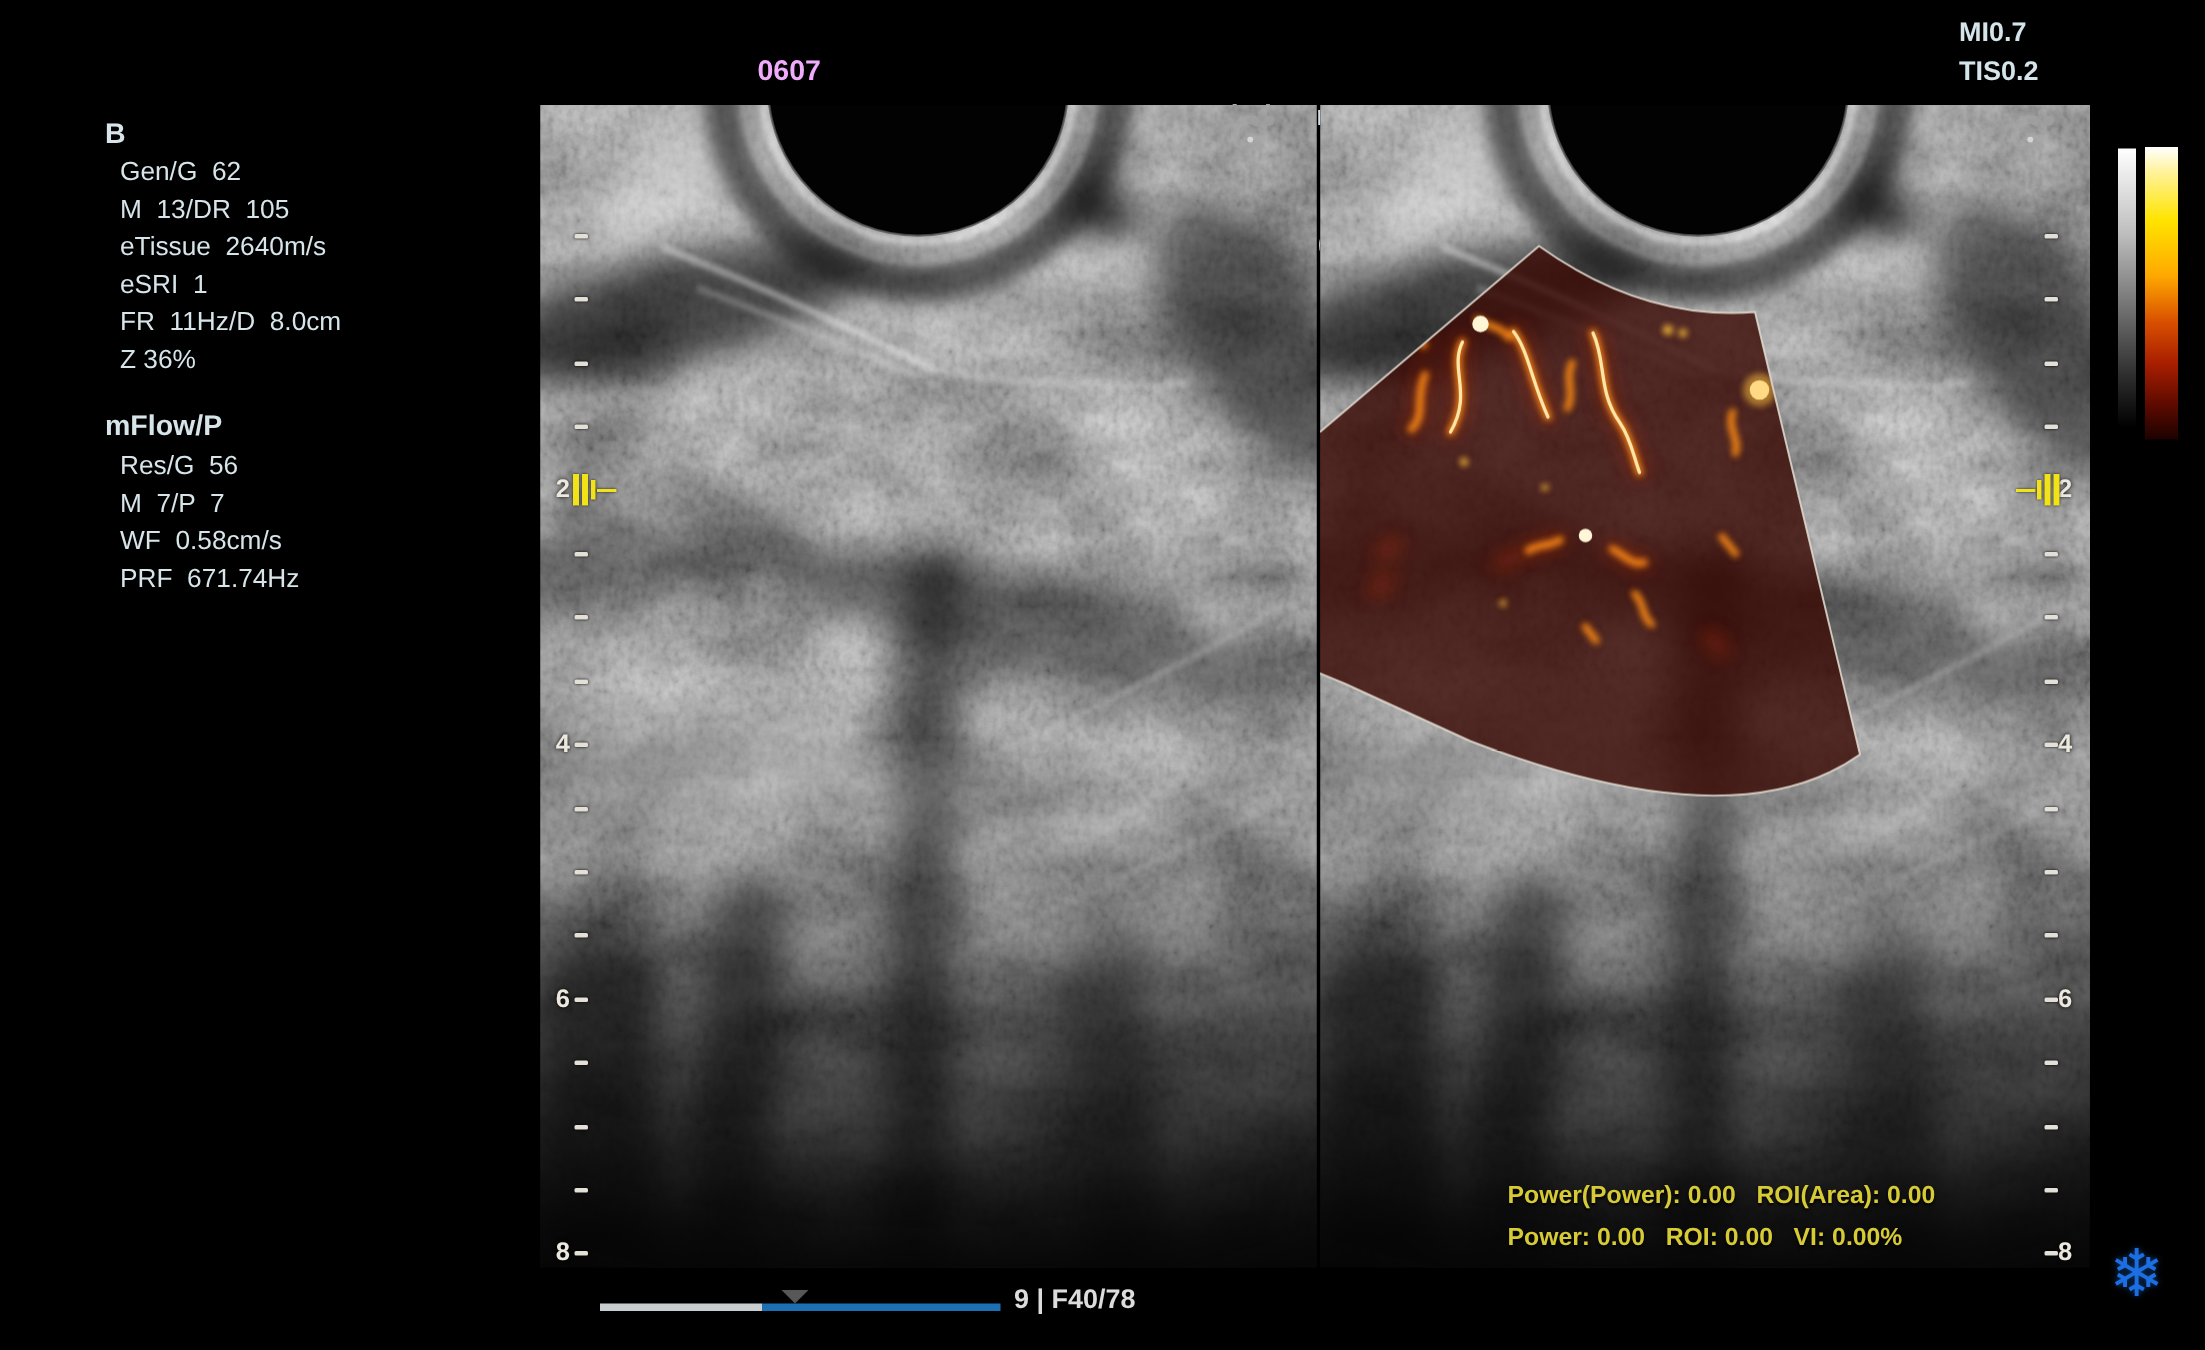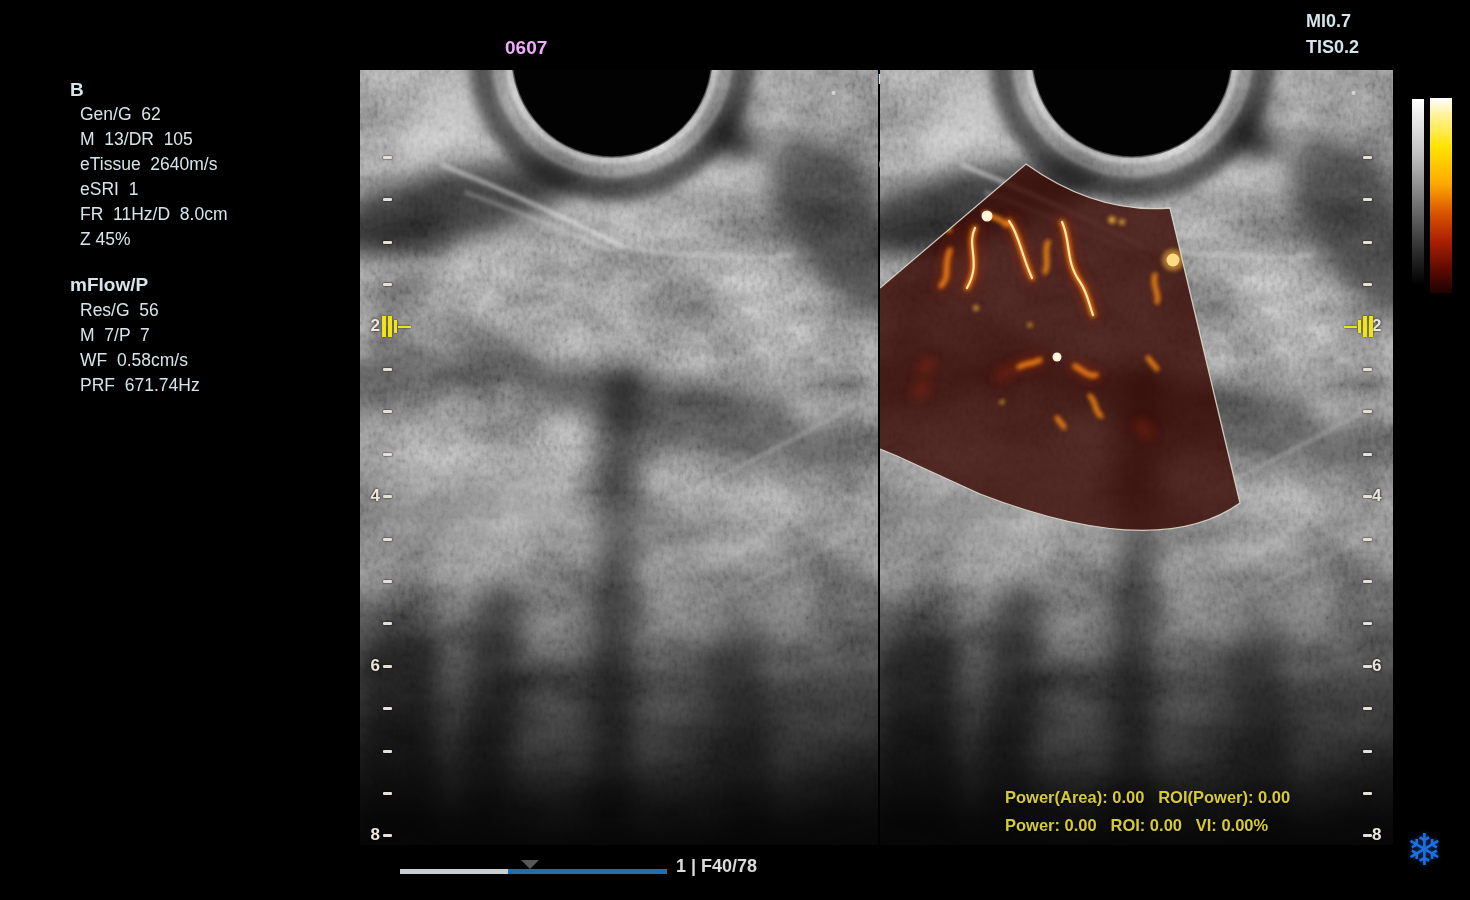--- a/index.html
+++ b/index.html
@@ -192,21 +192,21 @@
     </div>
   </div>
 
   <div class="abs params">
     <div class="sec-title" style="top:3px">B</div>
     <div class="pline" style="top:28px">Gen/G  62</div>
     <div class="pline" style="top:53px">M  13/DR  105</div>
     <div class="pline" style="top:78px">eTissue  2640m/s</div>
     <div class="pline" style="top:103px">eSRI  1</div>
     <div class="pline" style="top:128px">FR  11Hz/D  8.0cm</div>
-    <div class="pline" style="top:153px">Z 45%</div>
+    <div class="pline" style="top:153px">Z 36%</div>
 
     <div class="sec-title" style="top:198px">mFlow/P</div>
     <div class="pline" style="top:224px">Res/G  56</div>
     <div class="pline" style="top:249px">M  7/P  7</div>
     <div class="pline" style="top:274px">WF  0.58cm/s</div>
     <div class="pline" style="top:299px">PRF  671.74Hz</div>
   </div>
 
   <div class="abs panel panel-left" style="left:360px;width:518px">
     <svg width="518" height="775" viewBox="0 0 518 775">
@@ -322,26 +322,26 @@
         <i class="tick" style="top: 679.6px;"></i>
         <i class="tick" style="top: 722px;"></i>
         <i class="tick" style="top: 764.4px;"></i>
       </div>
     <div class="focus" style="right:19px;top:246px">
       <i style="left:0;top:9.5px;width:13px;height:2.5px"></i>
       <i style="left:14px;top:4px;width:3px;height:13px"></i>
       <i style="left:19px;top:0;width:4px;height:21px"></i>
       <i style="left:25px;top:0;width:4px;height:21px"></i>
     </div>
-    <div class="meas" style="top:718px">Power(Area): 0.00   ROI(Power): 0.00</div>
+    <div class="meas" style="top:718px">Power(Power): 0.00   ROI(Area): 0.00</div>
     <div class="meas" style="top:746px">Power: 0.00   ROI: 0.00   VI: 0.00%</div>
   </div>
 
   <div class="abs graybar"></div>
   <div class="abs heatbar"></div>
 
   <div class="abs cine-gray"></div>
   <div class="abs cine-blue"></div>
   <div class="abs cine-tri"></div>
-  <div class="abs frame-text">1 | F40/78</div>
+  <div class="abs frame-text">9 | F40/78</div>
 
   <div class="abs freeze">❄</div>
 </div>
 
 </body></html>

